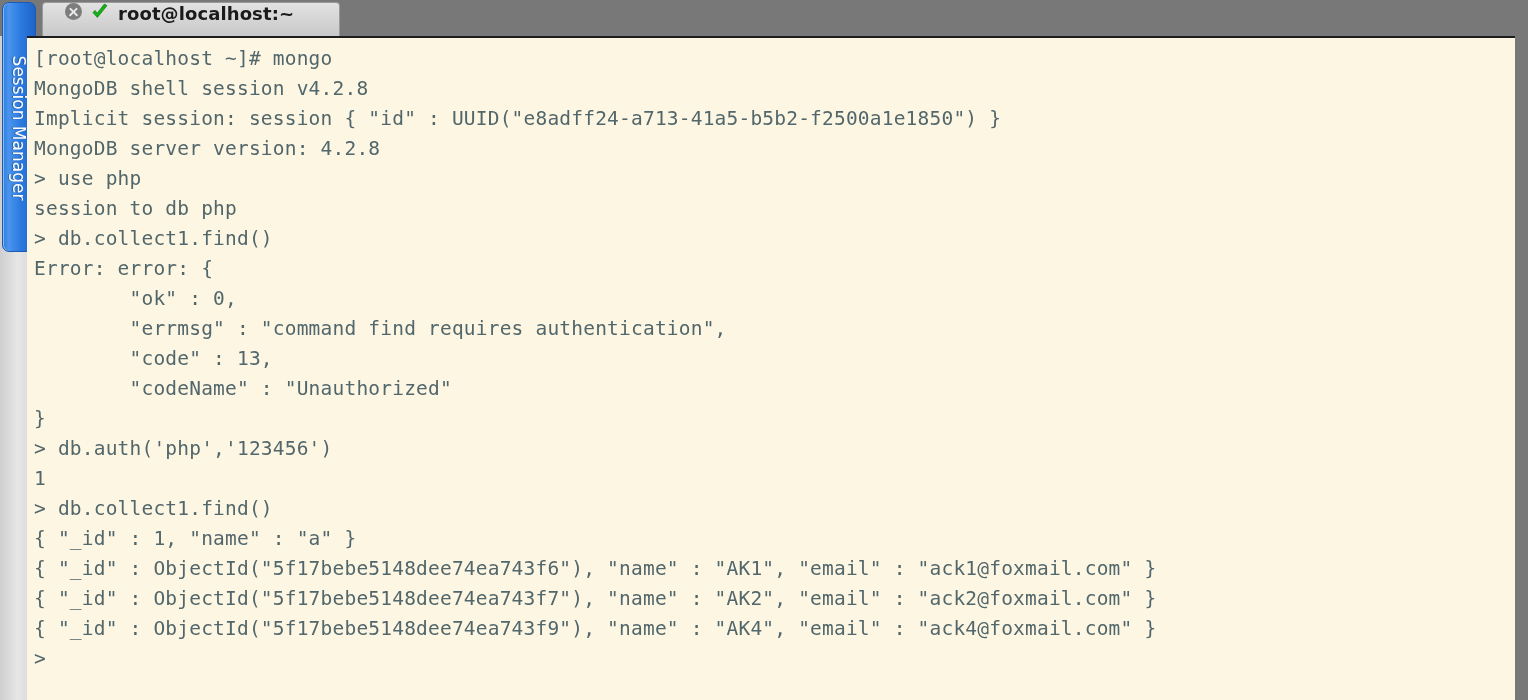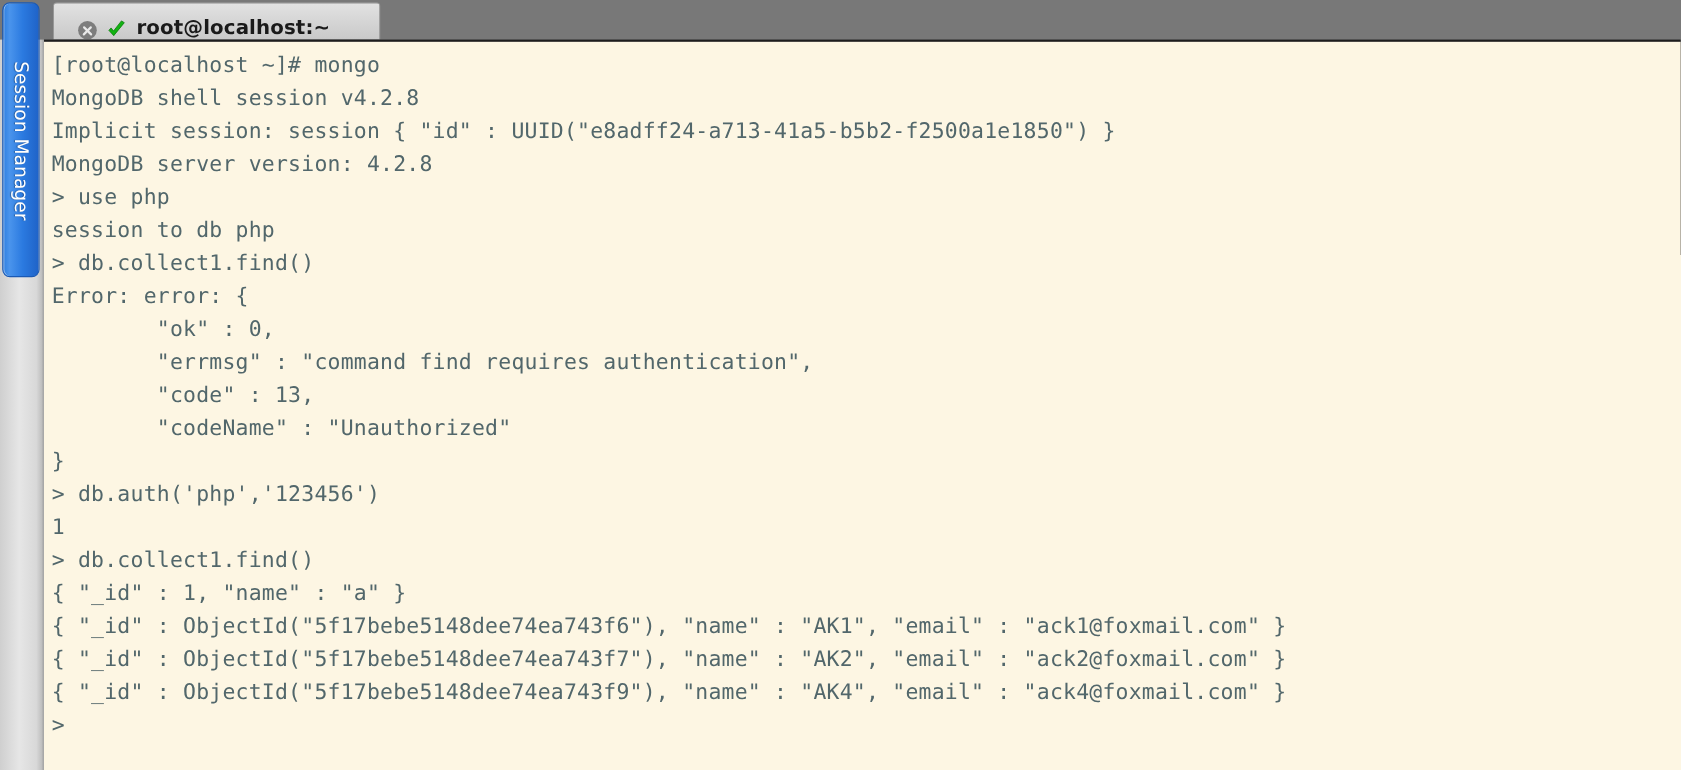--- a/index.html
+++ b/index.html
@@ -31,24 +31,23 @@
     position: absolute;
     top: 2px;
     left: 42px;
     width: 298px;
     height: 34px;
     background: linear-gradient(to bottom, #e2e2e2 0%, #d4d4d4 55%, #c9c9c9 100%);
     border: 1px solid #9a9a9a;
     border-bottom: none;
     border-radius: 4px 4px 0 0;
     display: flex;
-    align-items: flex-end;
+    align-items: flex-start;
     padding-left: 22px;
     gap: 9px;
-    margin-left: 6px;
   }
 
   .close-icon {
     width: 17px;
     height: 17px;
     border-radius: 50%;
     background: #7d7d7d;
     position: relative;
     flex: 0 0 auto;
   }
@@ -119,21 +118,21 @@
     font-size: 17px;
     white-space: nowrap;
     text-align: center;
     text-shadow: 0 1px 1px rgba(0,0,0,0.35);
   }
 
   
   .terminal-frame {
     position: absolute;
     top: 36px;
-    left: 40px;
+    left: 27px;
     width: 1488px;
     height: 664px;
     background: #1d1d1d;
     padding-top: 2px;
   }
 
   .terminal {
     width: 1488px;
     height: 662px;
     background: #fdf6e3;

